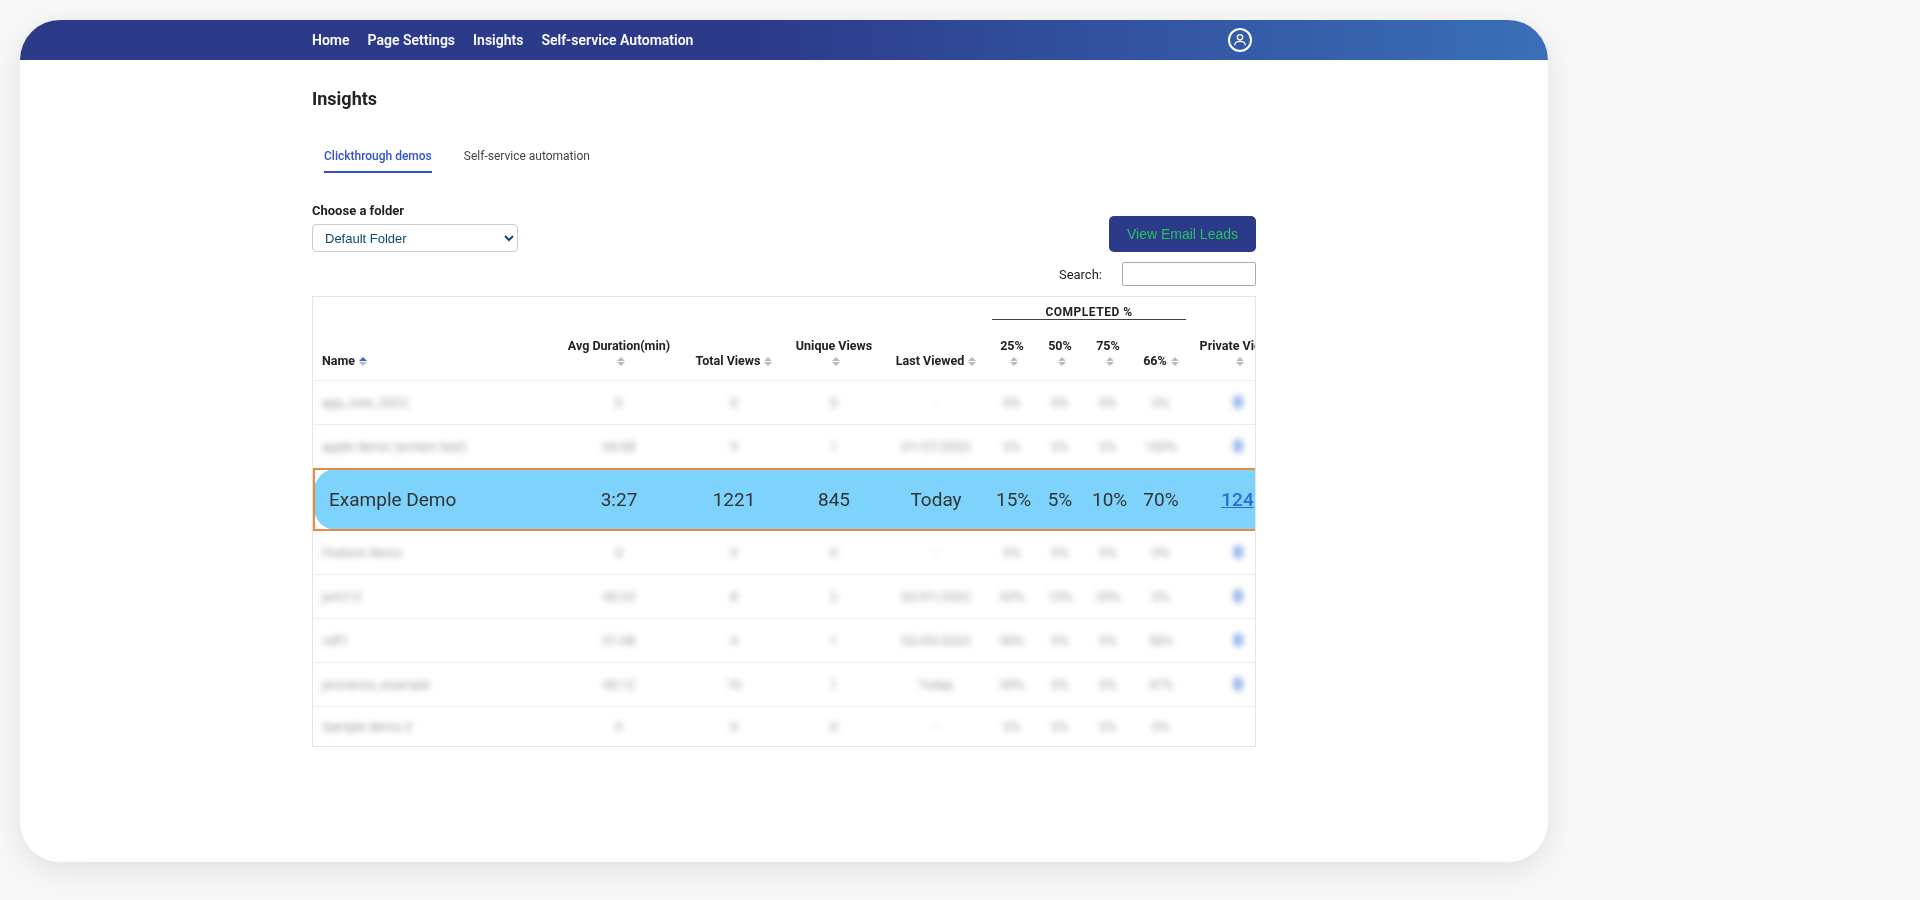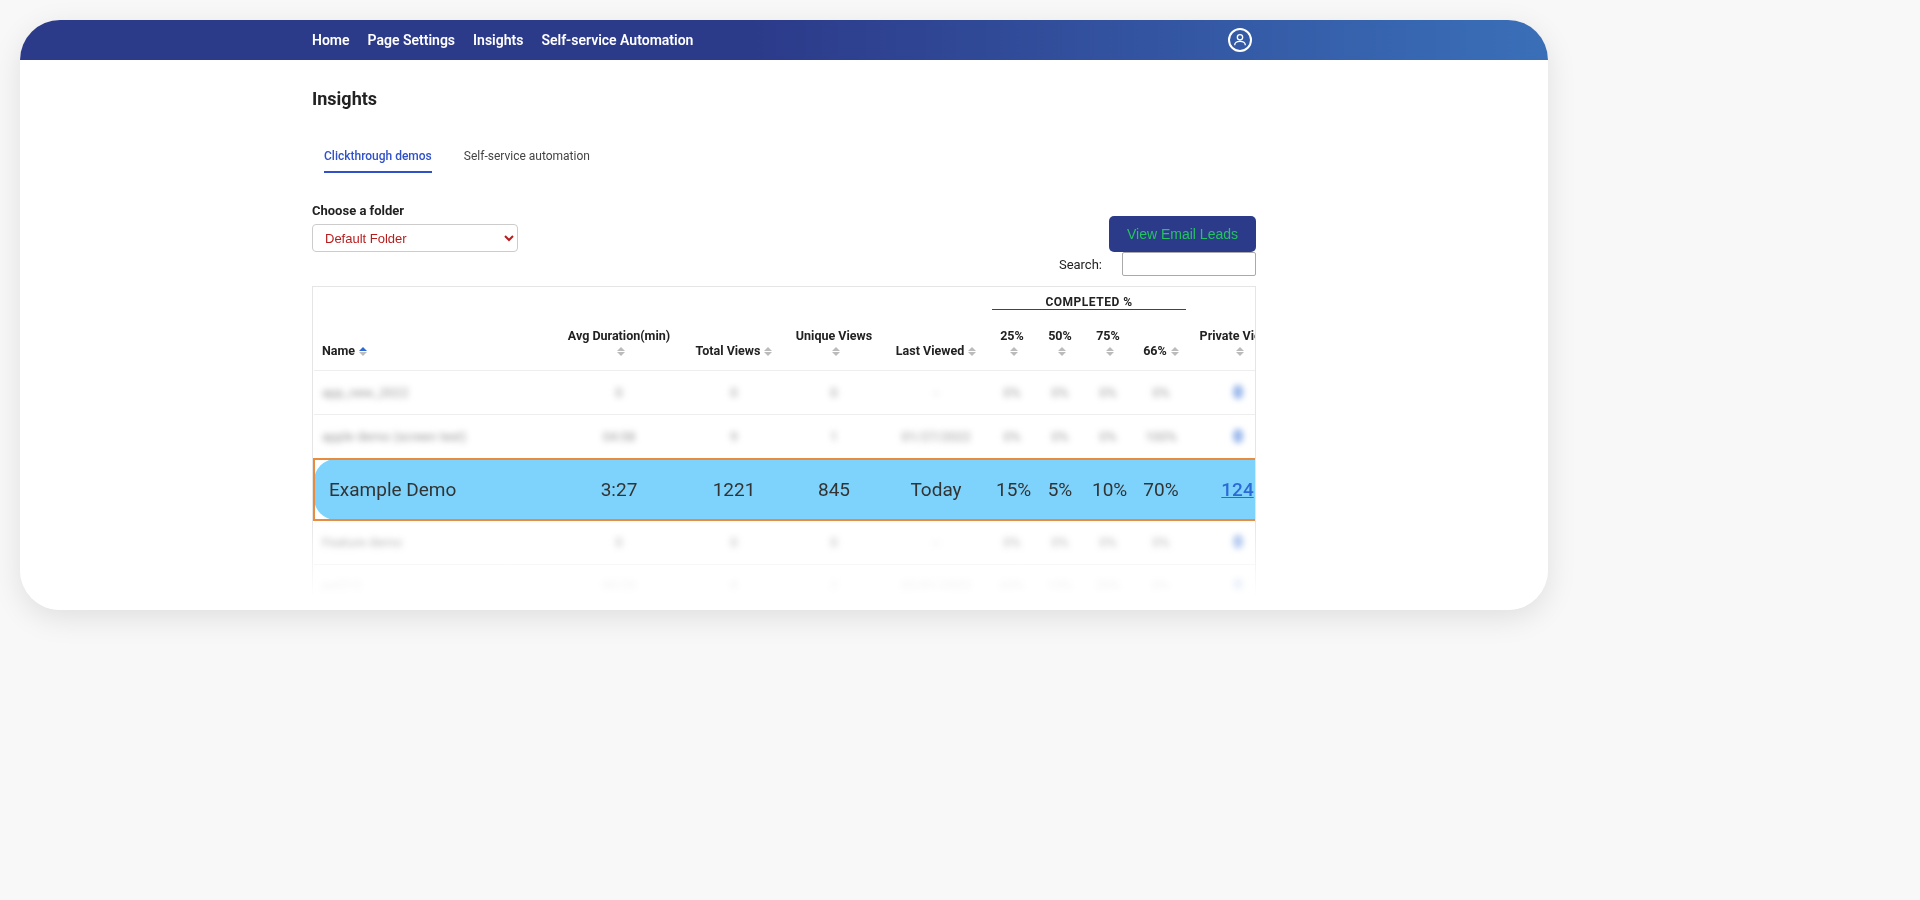--- a/index.html
+++ b/index.html
@@ -6,21 +6,21 @@
   html, body {
     margin: 0; padding: 0;
     width: 1920px; height: 900px;
     font-family: -apple-system, BlinkMacSystemFont, "Segoe UI", Roboto, "Helvetica Neue", Arial, sans-serif;
     background: #f8f8f8;
     color: #222;
   }
   .app-card {
     position: absolute;
     left: 20px; top: 20px;
-    width: 1528px; height: 590px;
+    width: 1528px; height: 842px;
     background: #fff;
     border-radius: 40px;
     box-shadow: 0 8px 30px rgba(0,0,0,0.10);
     overflow: hidden;
   }
   .topbar {
     height: 40px;
     background: linear-gradient(90deg, #2c3a8a 0%, #2c3a8a 48%, #3a6fb8 100%);
     display: flex;
     align-items: center;
@@ -49,29 +49,29 @@
   .avatar-wrap svg { width: 16px; height: 16px; stroke: #fff; fill: none; }
 
   .content { padding: 28px 292px 0 292px; }
 
   .page-title { font-size: 18px; font-weight: 700; color: #222; margin-bottom: 40px; }
 
   .tabs { display: flex; gap: 32px; font-size: 12px; margin-bottom: 30px; margin-left: 12px; }
   .tab { color: #444; cursor: pointer; padding-bottom: 8px; }
   .tab.active { color: #3051c9; border-bottom: 2px solid #3051c9; font-weight: 500; }
 
-  .controls-row { display: flex; align-items: flex-end; justify-content: space-between; }
+  .controls-row { display: flex; align-items: flex-end; justify-content: space-between; margin-bottom: 10px; }
   .folder-group label { font-size: 13px; font-weight: 700; display: block; margin-bottom: 6px; }
   .folder-select {
     width: 206px; height: 28px;
     border: 1px solid #ccc;
     border-radius: 4px;
     padding: 0 8px;
     font-size: 13px;
-    color: #b91c1c;
+    color: #0c4a6e;
     background: #fff;
   }
   .btn-primary {
     background: #2c3a8a;
     color: #22c55e;
     border: none;
     border-radius: 5px;
     padding: 10px 18px;
     font-size: 14px;
     font-weight: 500;

